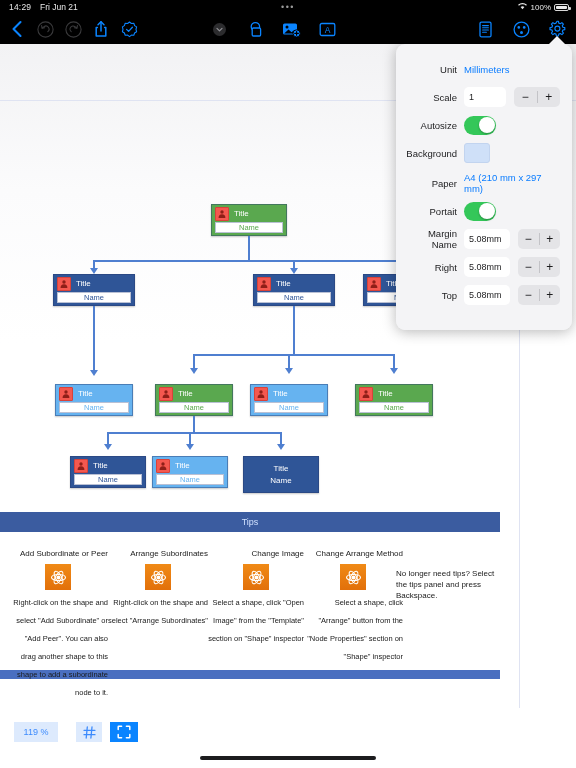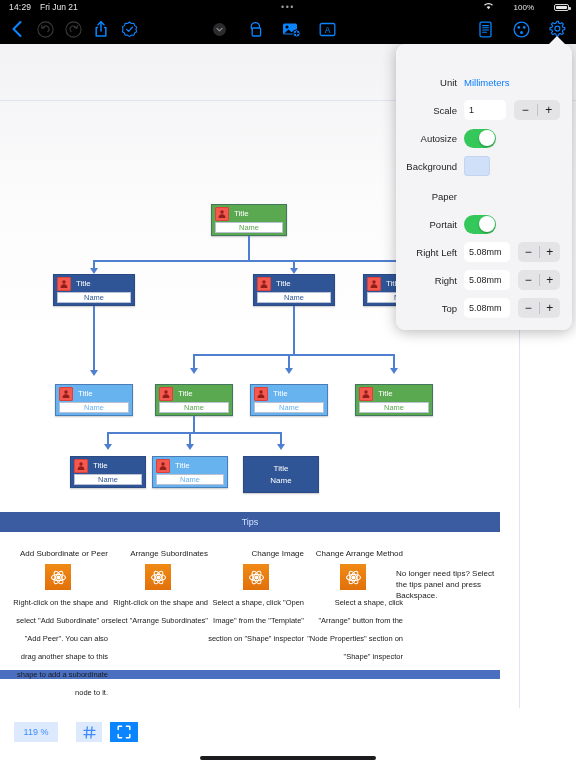--- a/index.html
+++ b/index.html
@@ -14,21 +14,21 @@
   
   .statusbar {
     position: absolute; top: 0; left: 0; width: 576px; height: 14px;
     background: #000; color: #e8e8e8; font-size: 8.5px;
     display: flex; align-items: center;
   }
   .sb-time { position: absolute; left: 9px; letter-spacing: .2px; }
   .sb-date { position: absolute; left: 40px; }
   .sb-dots { position: absolute; left: 50%; transform: translateX(-50%);
              letter-spacing: 1.5px; color: #9a9a9a; font-size: 9px; line-height: 6px;}
-  .sb-right { position: absolute; right: 7px; display: flex; align-items: center; gap: 20px; }
+  .sb-right { position: absolute; right: 7px; display: flex; align-items: center; gap: 3px; }
   .sb-batt { width: 15px; height: 7px; border: 1px solid #d8d8d8; border-radius: 2px;
              position: relative; }
   .sb-batt::after { content:""; position:absolute; right:-2.5px; top:2px; width:1.5px;
                     height:3px; background:#d8d8d8; border-radius:0 1px 1px 0;}
   .sb-batt i { position:absolute; left:1px; top:1px; bottom:1px; width:11px;
                background:#e8e8e8; border-radius:1px; display:block;}
 
   
   .toolbar {
     position: absolute; top: 14px; left: 0; width: 576px; height: 30px;
@@ -124,21 +124,21 @@
   }
   .tips-footer { height: 9px; background: #4a6fc0; }
 
   
   .popover {
     position: absolute; top: 44px; left: 396px; width: 176px; height: 286px;
     background: #f4f4f6; border-radius: 9px; z-index: 30;
     box-shadow: 0 2px 14px rgba(0,0,0,.28);
     overflow: hidden;
   }
-  .pop-inner { padding: 27px 12px 0 6px; }
+  .pop-inner { padding: 14px 12px 0 6px; }
   .prow { display: flex; align-items: center; height: 22px; margin-bottom: 6px; }
   .plabel {
     width: 62px; text-align: right; padding-right: 7px;
     font-size: 9.5px; color: #1c1c1e; flex: 0 0 62px;
   }
   .pvalue-link { font-size: 9.5px; color: #0a7cff; }
   .pfield {
     height: 20px; background: #fff; border-radius: 5px;
     display: flex; align-items: center; padding: 0 5px;
     font-size: 9px; color: #1c1c1e;
@@ -571,29 +571,30 @@
           <div class="toggle">
             <i></i>
           </div>
         </div>
         <div class="prow">
           <div class="plabel">Background</div>
           <div class="swatch"></div>
         </div>
         <div class="prow" style="margin-top: 8px;">
           <div class="plabel">Paper</div>
+          <span class="pvalue-link">A4 (210 mm x 297 mm)</span>
         </div>
         <div class="prow">
           <div class="plabel">Portait</div>
           <div class="toggle">
             <i></i>
           </div>
         </div>
         <div class="prow">
-          <div class="plabel">Right Left</div>
+          <div class="plabel">Margin Name</div>
           <div class="pfield w-margin">5.08mm</div>
           <div class="stepper">
             <div class="sbtn">−</div>
             <div class="sdiv"></div>
             <div class="sbtn">+</div>
           </div>
         </div>
         <div class="prow">
           <div class="plabel">Right</div>
           <div class="pfield w-margin">5.08mm</div>

